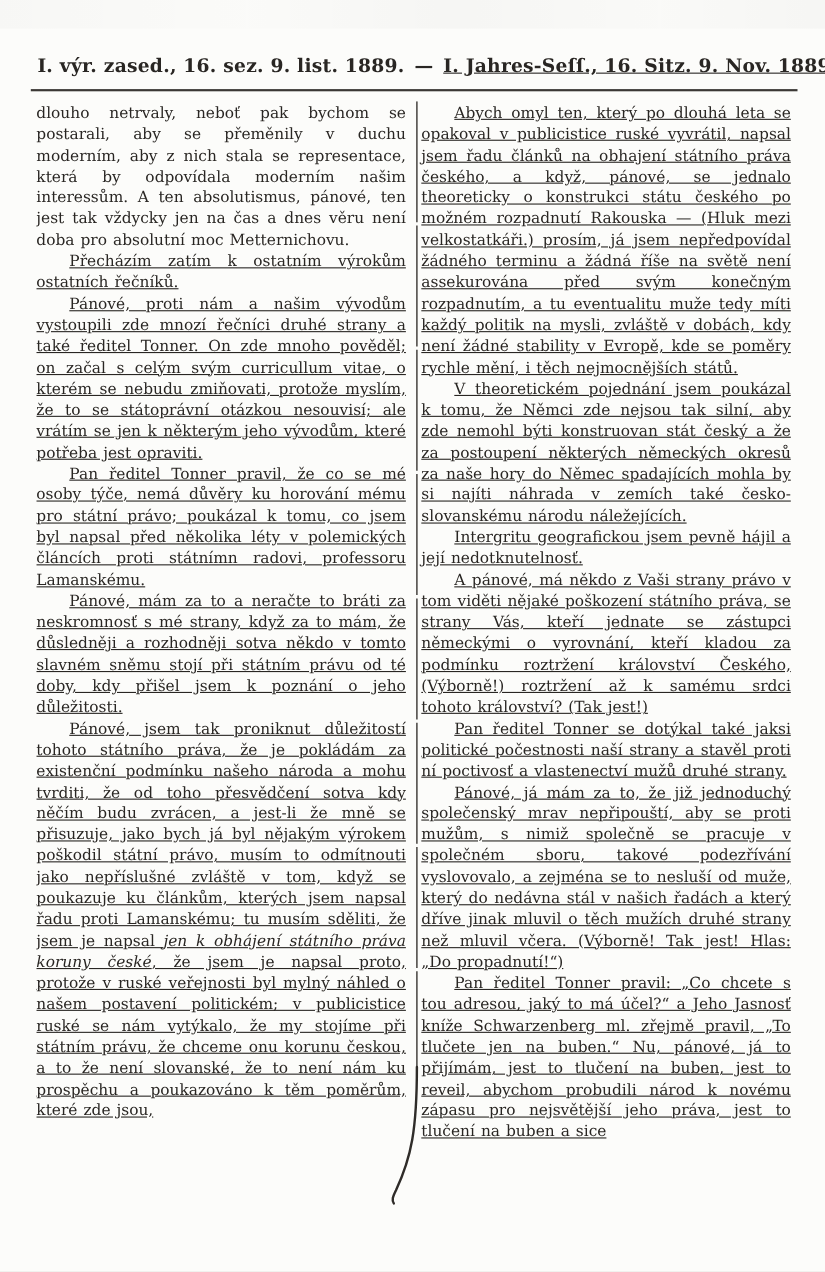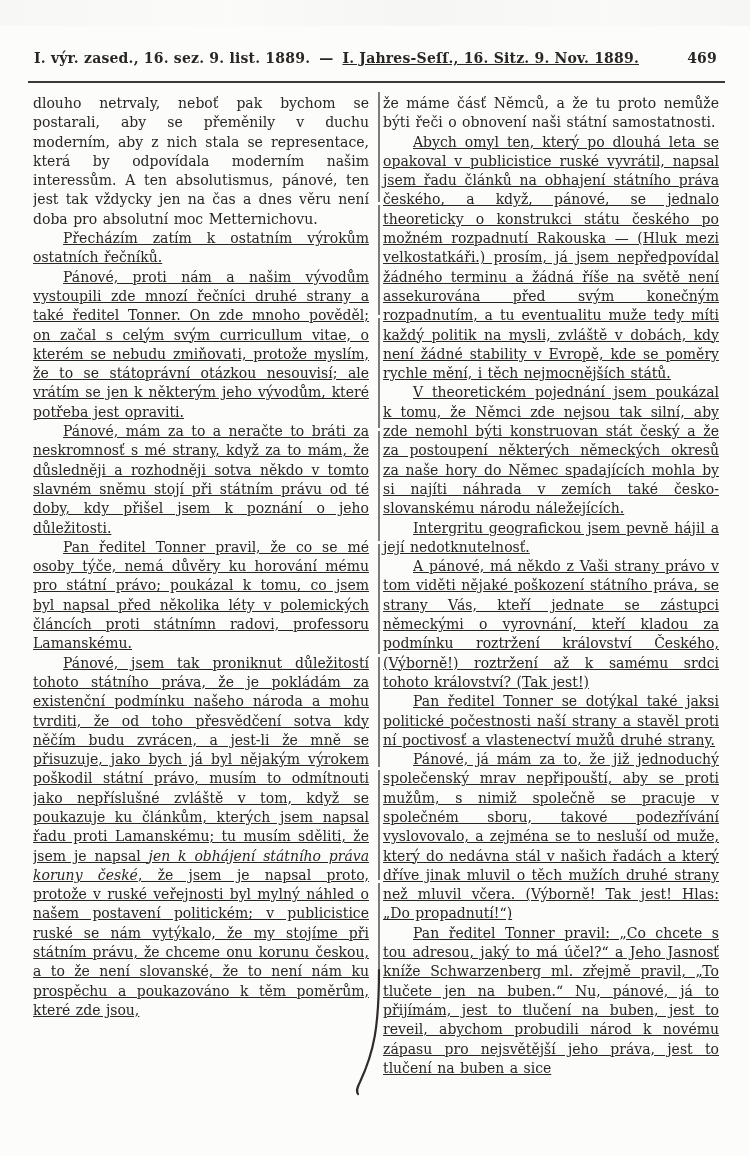--- a/index.html
+++ b/index.html
@@ -16,21 +16,21 @@
   
   .scan-noise {
     position: absolute; top: 0; left: 0; right: 0; height: 26px;
     background: linear-gradient(90deg, rgba(0,0,0,0.04), rgba(0,0,0,0.01) 30%, rgba(0,0,0,0.05) 55%, rgba(0,0,0,0.02) 80%, rgba(0,0,0,0.05));
     opacity: .5;
   }
   .header-line {
     position: absolute;
     left: 34px; right: 33px; top: 50px;
     display: flex; align-items: baseline;
-    font-size: 14px; font-weight: bold;
+    font-size: 17px; font-weight: bold;
     white-space: nowrap; letter-spacing: 0.2px;
   }
   .header-sep { margin: 0 9px; font-weight: bold; }
   .header-german { font-weight: bold; text-decoration: underline; }
   .header-pagenum { margin-left: auto; font-weight: bold; }
   .header-rule {
     position: absolute; left: 28px; right: 25px; top: 81px;
     height: 2px; background: #3b3835;
   }
   .columns {
@@ -68,26 +68,25 @@
     <span class="header-pagenum">469</span>
   </div>
 
   <div class="header-rule"></div>
 
   <div class="columns">
     <section class="col" id="col-left">
         <p class="para"><span>dlouho netrvaly, neboť pak bychom se postarali, aby se přeměnily v duchu moderním, aby z nich stala se representace, která by odpovídala moderním našim interessům. A ten absolutismus, pánové, ten jest tak vždycky jen na čas a dnes věru není doba pro absolutní moc Metternichovu.</span></p>
         <p class="para indent"><span>Přecházím zatím k ostatním výrokům ostatních řečníků.</span></p>
         <p class="para indent"><span>Pánové, proti nám a našim vývodům vystoupili zde mnozí řečníci druhé strany a také ředitel Tonner. On zde mnoho pověděl; on začal s celým svým curricullum vitae, o kterém se nebudu zmiňovati, protože myslím, že to se státoprávní otázkou nesouvisí; ale vrátím se jen k některým jeho vývodům, které potřeba jest opraviti.</span></p>
+        <p class="para indent"><span>Pan ředitel Tonner pravil, že co se mé osoby týče, nemá důvěry ku horování mému pro státní právo; poukázal k tomu, co jsem byl napsal před několika léty v polemických článcích proti státnímn radovi, professoru Lamanskému.</span></p>
         <p class="para indent"><span>Pánové, mám za to a neračte to bráti za neskromnosť s mé strany, když za to mám, že důsledněji a rozhodněji sotva někdo v tomto slavném sněmu stojí při státním právu od té doby, kdy přišel jsem k poznání o jeho důležitosti.</span></p>
-        <p class="para indent"><span>Pan ředitel Tonner pravil, že co se mé osoby týče, nemá důvěry ku horování mému pro státní právo; poukázal k tomu, co jsem byl napsal před několika léty v polemických článcích proti státnímn radovi, professoru Lamanskému.</span></p>
         <p class="para indent"><span>Pánové, jsem tak proniknut důležitostí tohoto státního práva, že je pokládám za existenční podmínku našeho národa a mohu tvrditi, že od toho přesvědčení sotva kdy něčím budu zvrácen, a jest-li že mně se přisuzuje, jako bych já byl nějakým výrokem poškodil státní právo, musím to odmítnouti jako nepříslušné zvláště v tom, když se poukazuje ku článkům, kterých jsem napsal řadu proti Lamanskému; tu musím sděliti, že jsem je napsal </span><em>jen k obhájení státního práva koruny české</em><span>, že jsem je napsal proto, protože v ruské veřejnosti byl mylný náhled o našem postavení politickém; v publicistice ruské se nám vytýkalo, že my stojíme při státním právu, že chceme onu korunu českou, a to že není slovanské, že to není nám ku prospěchu a poukazováno k těm poměrům, které zde jsou,</span></p>
       </section>
     <section class="col" id="col-right">
-        <p class="para"><span>že máme čásť Němců, a že tu proto nemůže býti řeči o obnovení naši státní samostatnosti.</span></p>
         <p class="para indent"><span>Abych omyl ten, který po dlouhá leta se opakoval v publicistice ruské vyvrátil, napsal jsem řadu článků na obhajení státního práva českého, a když, pánové, se jednalo theoreticky o konstrukci státu českého po možném rozpadnutí Rakouska — (Hluk mezi velkostatkáři.) prosím, já jsem nepředpovídal žádného terminu a žádná říše na světě není assekurována před svým konečným rozpadnutím, a tu eventualitu muže tedy míti každý politik na mysli, zvláště v dobách, kdy není žádné stability v Evropě, kde se poměry rychle mění, i těch nejmocnějších států.</span></p>
         <p class="para indent"><span>V theoretickém pojednání jsem poukázal k tomu, že Němci zde nejsou tak silní, aby zde nemohl býti konstruovan stát český a že za postoupení některých německých okresů za naše hory do Němec spadajících mohla by si najíti náhrada v zemích také česko-slovanskému národu náležejících.</span></p>
         <p class="para indent"><span>Intergritu geografickou jsem pevně hájil a její nedotknutelnosť.</span></p>
         <p class="para indent"><span>A pánové, má někdo z Vaši strany právo v tom viděti nějaké poškození státního práva, se strany Vás, kteří jednate se zástupci německými o vyrovnání, kteří kladou za podmínku roztržení království Českého, (Výborně!) roztržení až k samému srdci tohoto království? (Tak jest!)</span></p>
         <p class="para indent"><span>Pan ředitel Tonner se dotýkal také jaksi politické počestnosti naší strany a stavěl proti ní poctivosť a vlastenectví mužů druhé strany.</span></p>
         <p class="para indent"><span>Pánové, já mám za to, že již jednoduchý společenský mrav nepřipouští, aby se proti mužům, s nimiž společně se pracuje v společném sboru, takové podezřívání vyslovovalo, a zejména se to nesluší od muže, který do nedávna stál v našich řadách a který dříve jinak mluvil o těch mužích druhé strany než mluvil včera. (Výborně! Tak jest! Hlas: „Do propadnutí!“)</span></p>
         <p class="para indent"><span>Pan ředitel Tonner pravil: „Co chcete s tou adresou, jaký to má účel?“ a Jeho Jasnosť kníže Schwarzenberg ml. zřejmě pravil, „To tlučete jen na buben.“ Nu, pánové, já to přijímám, jest to tlučení na buben, jest to reveil, abychom probudili národ k novému zápasu pro nejsvětější jeho práva, jest to tlučení na buben a sice</span></p>
       </section>
   </div>
 

